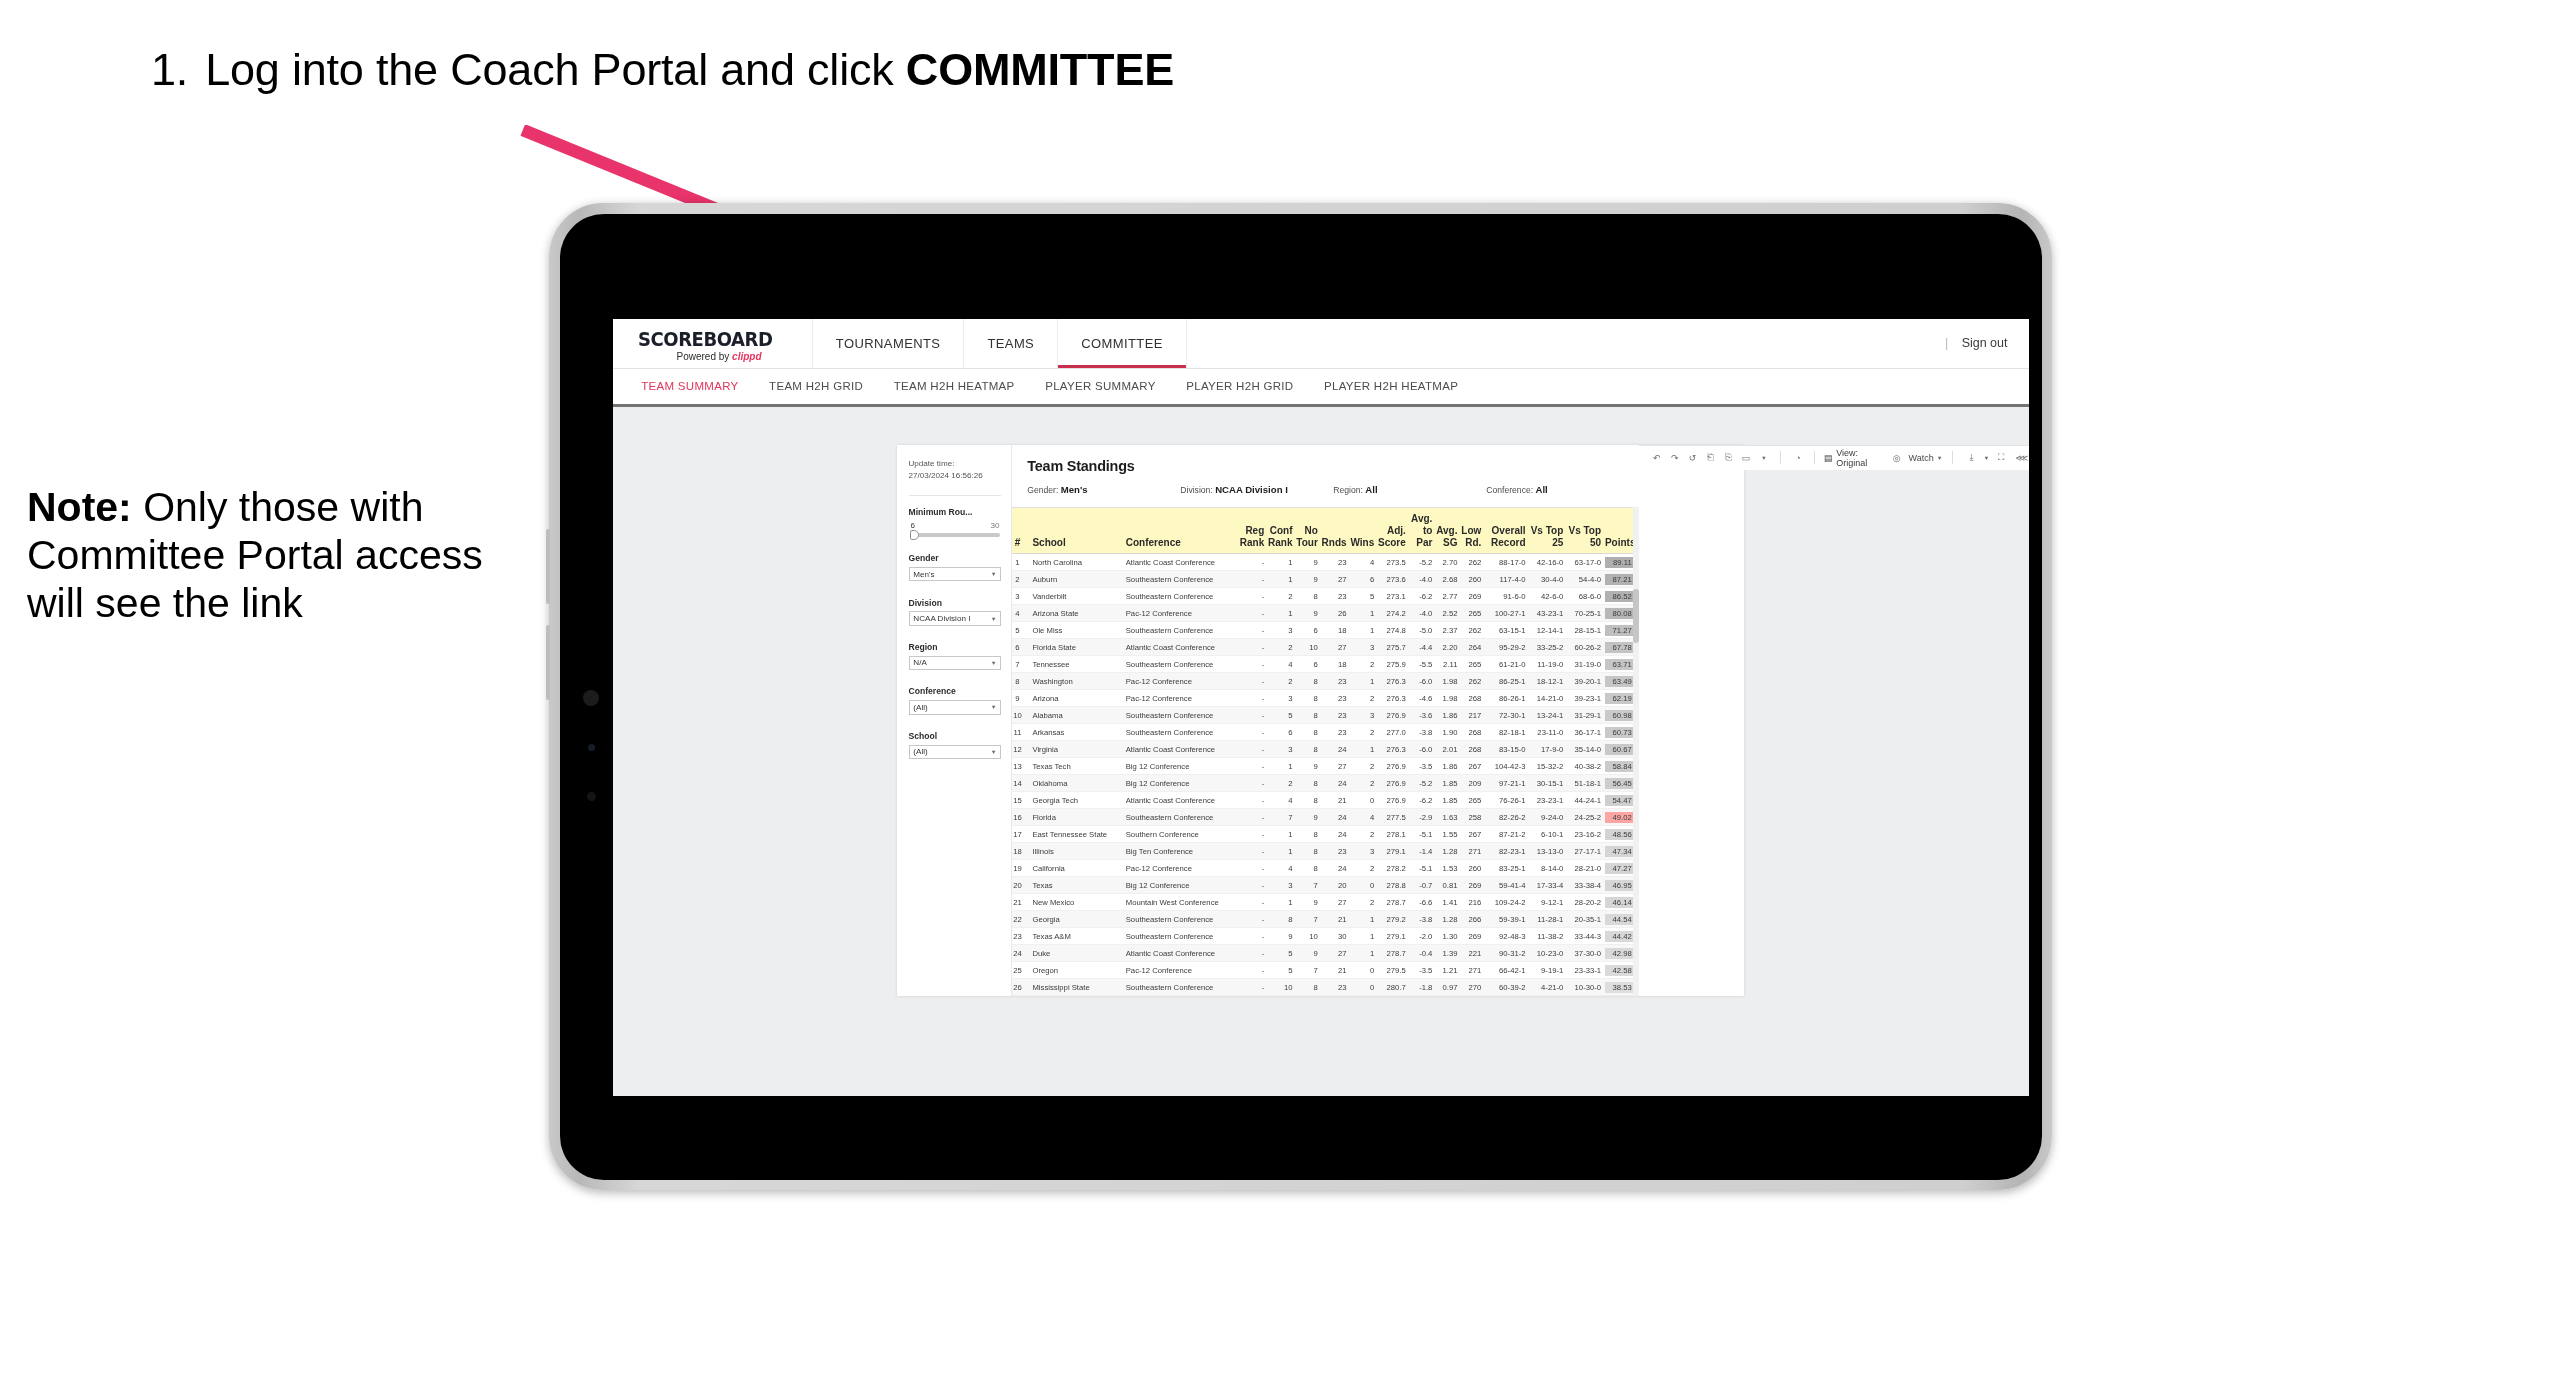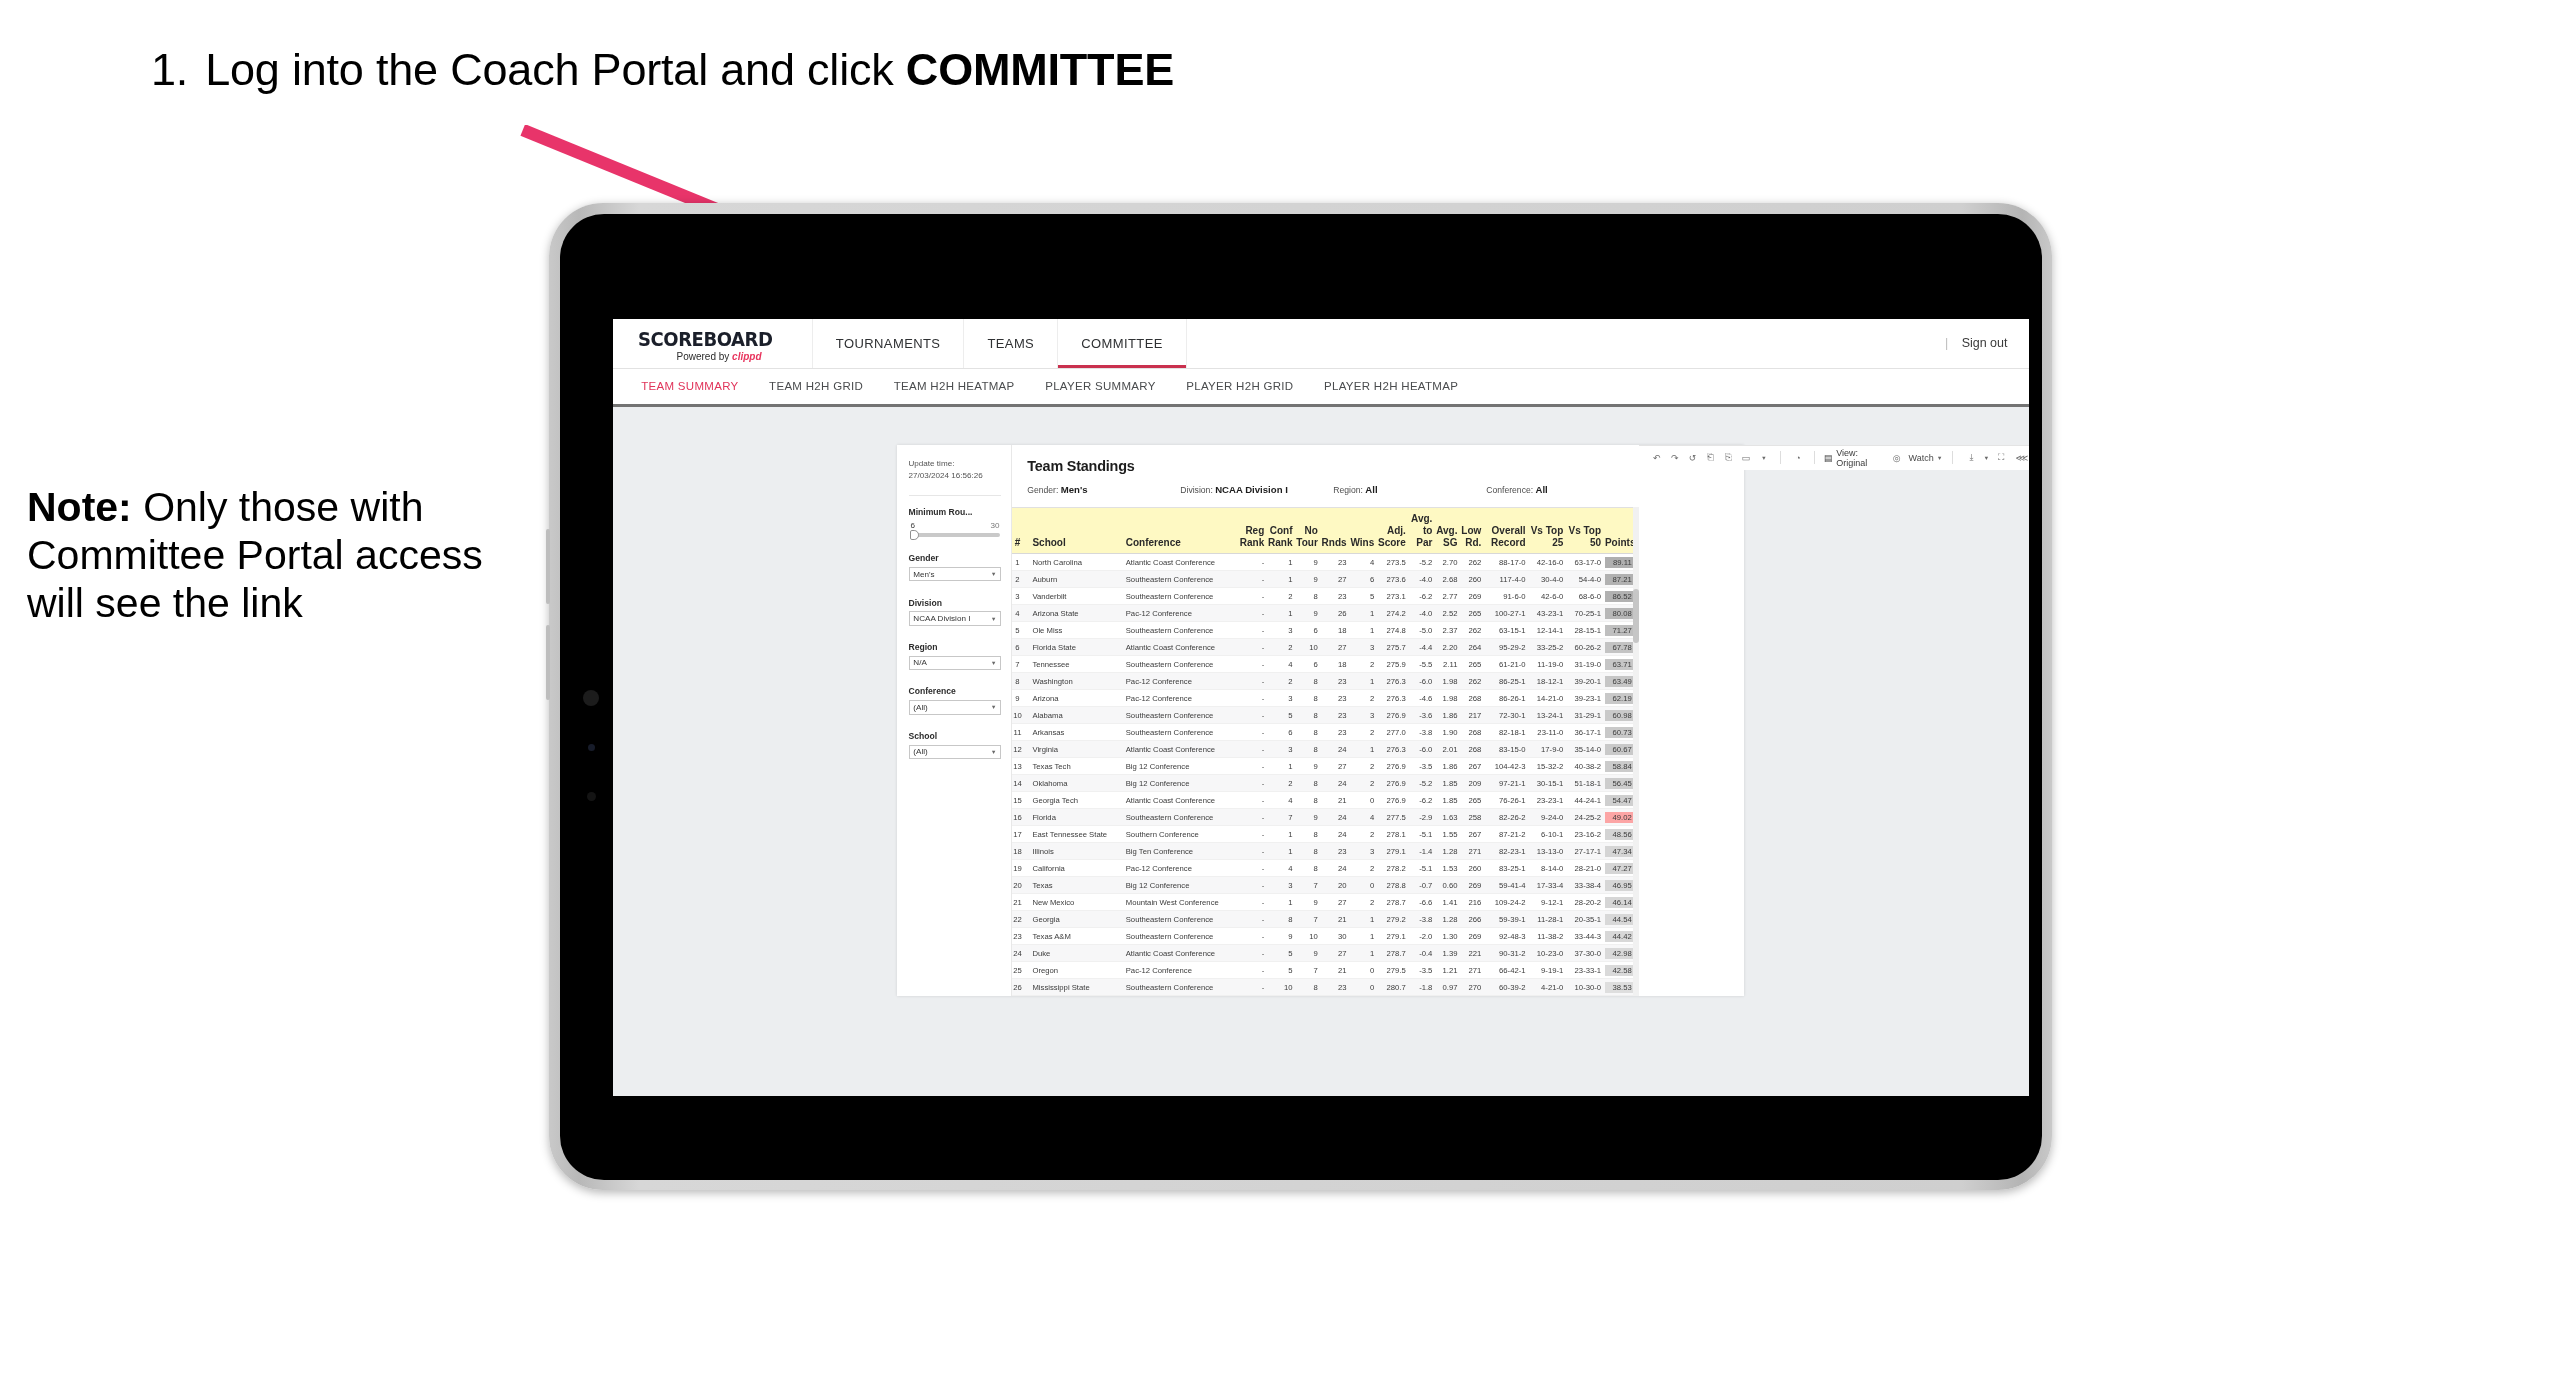--- a/index.html
+++ b/index.html
@@ -792,21 +792,21 @@
                           <td class="" style="text-align: center;">20</td>
                           <td class="l">Texas</td>
                           <td class="l">Big 12 Conference</td>
                           <td>-</td>
                           <td>3</td>
                           <td>7</td>
                           <td>20</td>
                           <td>0</td>
                           <td>278.8</td>
                           <td>-0.7</td>
-                          <td>0.60</td>
+                          <td>0.81</td>
                           <td>269</td>
                           <td>59-41-4</td>
                           <td>17-33-4</td>
                           <td>33-38-4</td>
                           <td class="points">
                             <span class="pt-cell" style="background: rgb(214, 214, 214);">46.95</span>
                           </td>
                         </tr>
                         <tr>
                           <td class="" style="text-align: center;">21</td>

